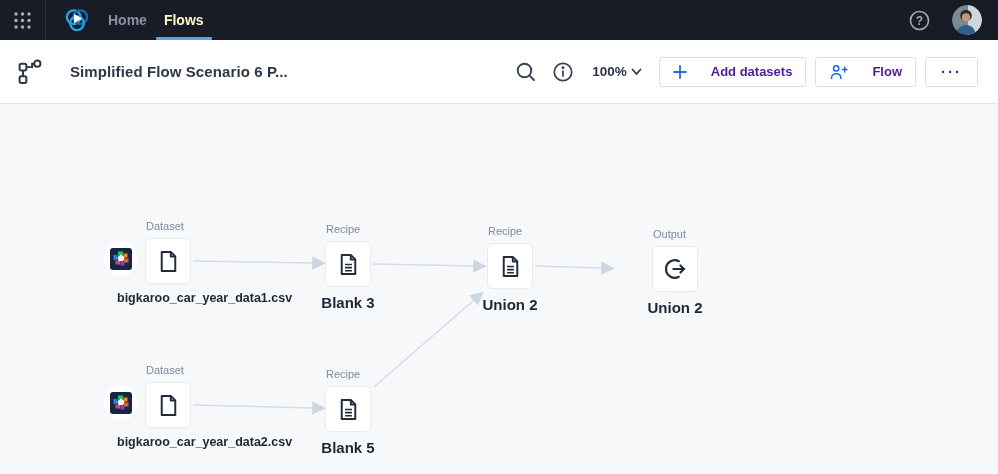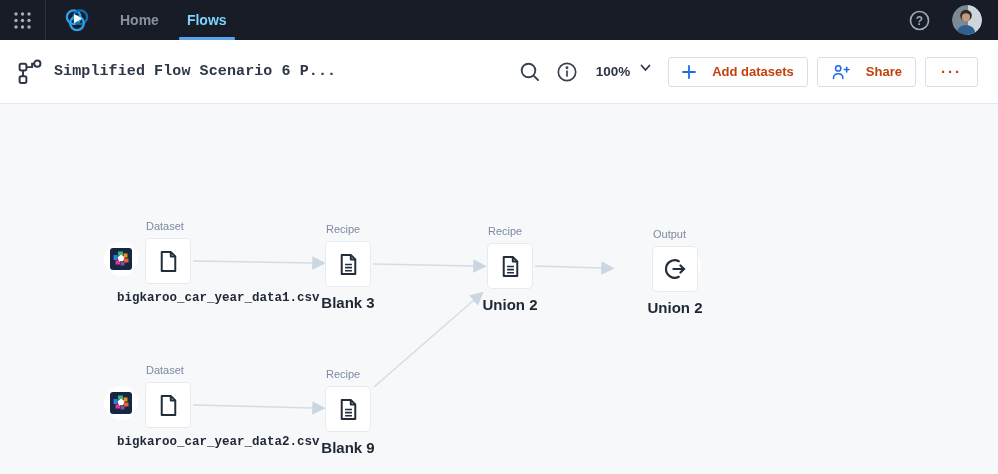--- a/index.html
+++ b/index.html
@@ -3,52 +3,52 @@
 <meta charset="utf-8">
 <style>
   html,body{margin:0;padding:0;background:#e9ebee;}
   .app{position:relative;width:998px;height:474px;font-family:"Liberation Sans",sans-serif;overflow:hidden;background:#f7f8fa;}
 
   
   .navbar{position:absolute;top:0;left:0;width:100%;height:40px;background:#171c26;display:flex;align-items:center;}
   .waffle-btn{width:45px;height:40px;display:flex;align-items:center;justify-content:center;cursor:pointer;}
   .nav-divider{width:1px;height:40px;background:#2b313d;}
   .logo-wrap{margin-left:16px;display:flex;align-items:center;}
-  .nav-tabs{display:flex;align-items:center;height:24px;margin-left:28px;gap:28px;}
+  .nav-tabs{display:flex;align-items:center;height:24px;margin-left:16px;gap:17px;}
   .nav-tab{position:relative;height:40px;display:flex;align-items:center;font-size:14px;font-weight:700;color:#8a92a1;cursor:pointer;}
-  .nav-tab.active{color:#7dd3fc;}
+  .nav-tab.active{color:#fef9c3;}
   .nav-tab.active .tab-underline{position:absolute;left:-8px;right:-8px;bottom:0;height:3px;background:#5aa3e9;border-radius:1px;}
   .nav-right{margin-left:auto;display:flex;align-items:center;gap:22px;padding-right:16px;}
   .help-btn{cursor:pointer;display:flex;}
   .avatar{width:30px;height:30px;border-radius:50%;overflow:hidden;cursor:pointer;display:flex;}
 
   
   .toolbar{position:absolute;top:40px;left:0;width:100%;height:64px;background:#ffffff;border-bottom:1px solid #e4e8ee;display:flex;align-items:center;box-sizing:border-box;}
-  .flow-title-group{display:flex;align-items:center;gap:12px;padding-left:17px;font-family:Liberation Mono, monospace;}
+  .flow-title-group{display:flex;align-items:center;gap:28px;padding-left:17px;}
   .title-block{display:flex;flex-direction:column;gap:2px;}
   .page-title{font-size:15px;font-weight:700;color:#2d3747;letter-spacing:.1px;}
   .page-subtitle{font-size:11.5px;color:#6b7f9e;}
   .toolbar-right{margin-left:auto;display:flex;align-items:center;padding-right:20px;}
   .icon-btn{display:flex;align-items:center;justify-content:center;cursor:pointer;background:none;border:none;padding:0;}
-  .zoom-control{display:flex;align-items:flex-start;gap:10px;cursor:pointer;margin-left:18px;}
+  .zoom-control{display:flex;align-items:center;gap:4px;cursor:pointer;margin-left:18px;}
   .zoom-level{font-size:13.5px;font-weight:700;color:#2b3545;}
-  .tb-btn{display:inline-flex;align-items:center;gap:16px;height:30px;padding:0 13px;margin-left:9px;background:#fff;border:1px solid #d9dfe9;border-radius:3px;color:#c2410c;font-size:13px;font-weight:700;font-family:"Liberation Sans",sans-serif;cursor:pointer;}
+  .tb-btn{display:inline-flex;align-items:center;gap:24px;height:30px;padding:0 13px;margin-left:9px;background:#fff;border:1px solid #d9dfe9;border-radius:3px;color:#4c1d95;font-size:13px;font-weight:700;font-family:"Liberation Sans",sans-serif;cursor:pointer;}
   .tb-btn.more{padding:0 15px;font-size:15px;letter-spacing:2px;}
   .search-wrap{margin-left:0;}
   .info-wrap{margin-left:15px;}
   .add-wrap{margin-left:17px;}
 
   
   .canvas{position:absolute;top:104px;left:0;width:998px;height:370px;background:#f7f8fa;padding-left:33px;}
   .connectors{position:absolute;top:0;left:0;pointer-events:none;}
   .node{position:absolute;width:46px;cursor:pointer;}
   .node-type{position:absolute;top:-18px;left:1px;font-size:11px;color:#7d8aa0;white-space:nowrap;}
   .node-box{width:46px;height:46px;background:#fff;border:1.5px solid #e6ebf2;border-radius:5px;box-sizing:border-box;display:flex;align-items:center;justify-content:center;}
   .node-name{position:absolute;top:53px;left:50%;transform:translateX(-50%);font-size:15px;font-weight:700;color:#1e2735;white-space:nowrap;}
-  .node-name.wide{left:-28px;transform:none;font-size:12.5px;font-family:Liberation Mono, monospace;}
+  .node-name.wide{left:-28px;transform:none;font-size:12.5px;}
   .badge{position:absolute;width:34px;height:34px;border-radius:50%;background:#fff;display:flex;align-items:center;justify-content:center;}
 </style>
 </head>
 <body>
 
 <div class="app">
 
   <div class="navbar">
     <div class="waffle-btn">
       <svg width="19" height="19" viewBox="0 0 19 19">
@@ -148,21 +148,21 @@
           <path d="M7 1 V13 M1 7 H13" stroke="#1f6be6" stroke-width="1.8" stroke-linecap="round"></path>
         </svg>
         <span>Add datasets</span>
       </button>
       <button class="tb-btn">
         <svg width="19" height="17" viewBox="0 0 24 22" fill="none" stroke="#1f6be6" stroke-width="2" stroke-linecap="round">
           <circle cx="9" cy="7" r="3.4"></circle>
           <path d="M3 20 v-1 c0-3.2 2.7-5.2 6-5.2 s6 2 6 5.2 v1"></path>
           <path d="M17 8.5 h6 M20 5.5 v6"></path>
         </svg>
-        <span>Share</span>
+        <span>Flow</span>
       </button>
       <button class="tb-btn more">
         <span>···</span>
       </button>
     </div>
   </div>
 
   <div class="canvas">
 
     <svg class="connectors" width="998" height="370">
@@ -277,17 +277,17 @@
 
     <div class="node" style="left:325px;top:282px;">
       <span class="node-type">Recipe</span>
       <div class="node-box">
         <svg width="25" height="25" viewBox="0 0 24 24" fill="none" stroke="#222d3c" stroke-width="1.9" stroke-linejoin="round">
           <path d="M5.5 2.8 H14.2 L18.5 7.1 V21.2 H5.5 Z"></path>
           <path d="M14.2 2.8 V7.1 H18.5"></path>
           <path d="M8.7 12 H15.3 M8.7 15 H15.3 M8.7 18 H15.3" stroke-width="1.6"></path>
         </svg>
       </div>
-      <span class="node-name">Blank 9</span>
+      <span class="node-name">Blank 5</span>
     </div>
 
   </div>
 </div>
 
 </body></html>

